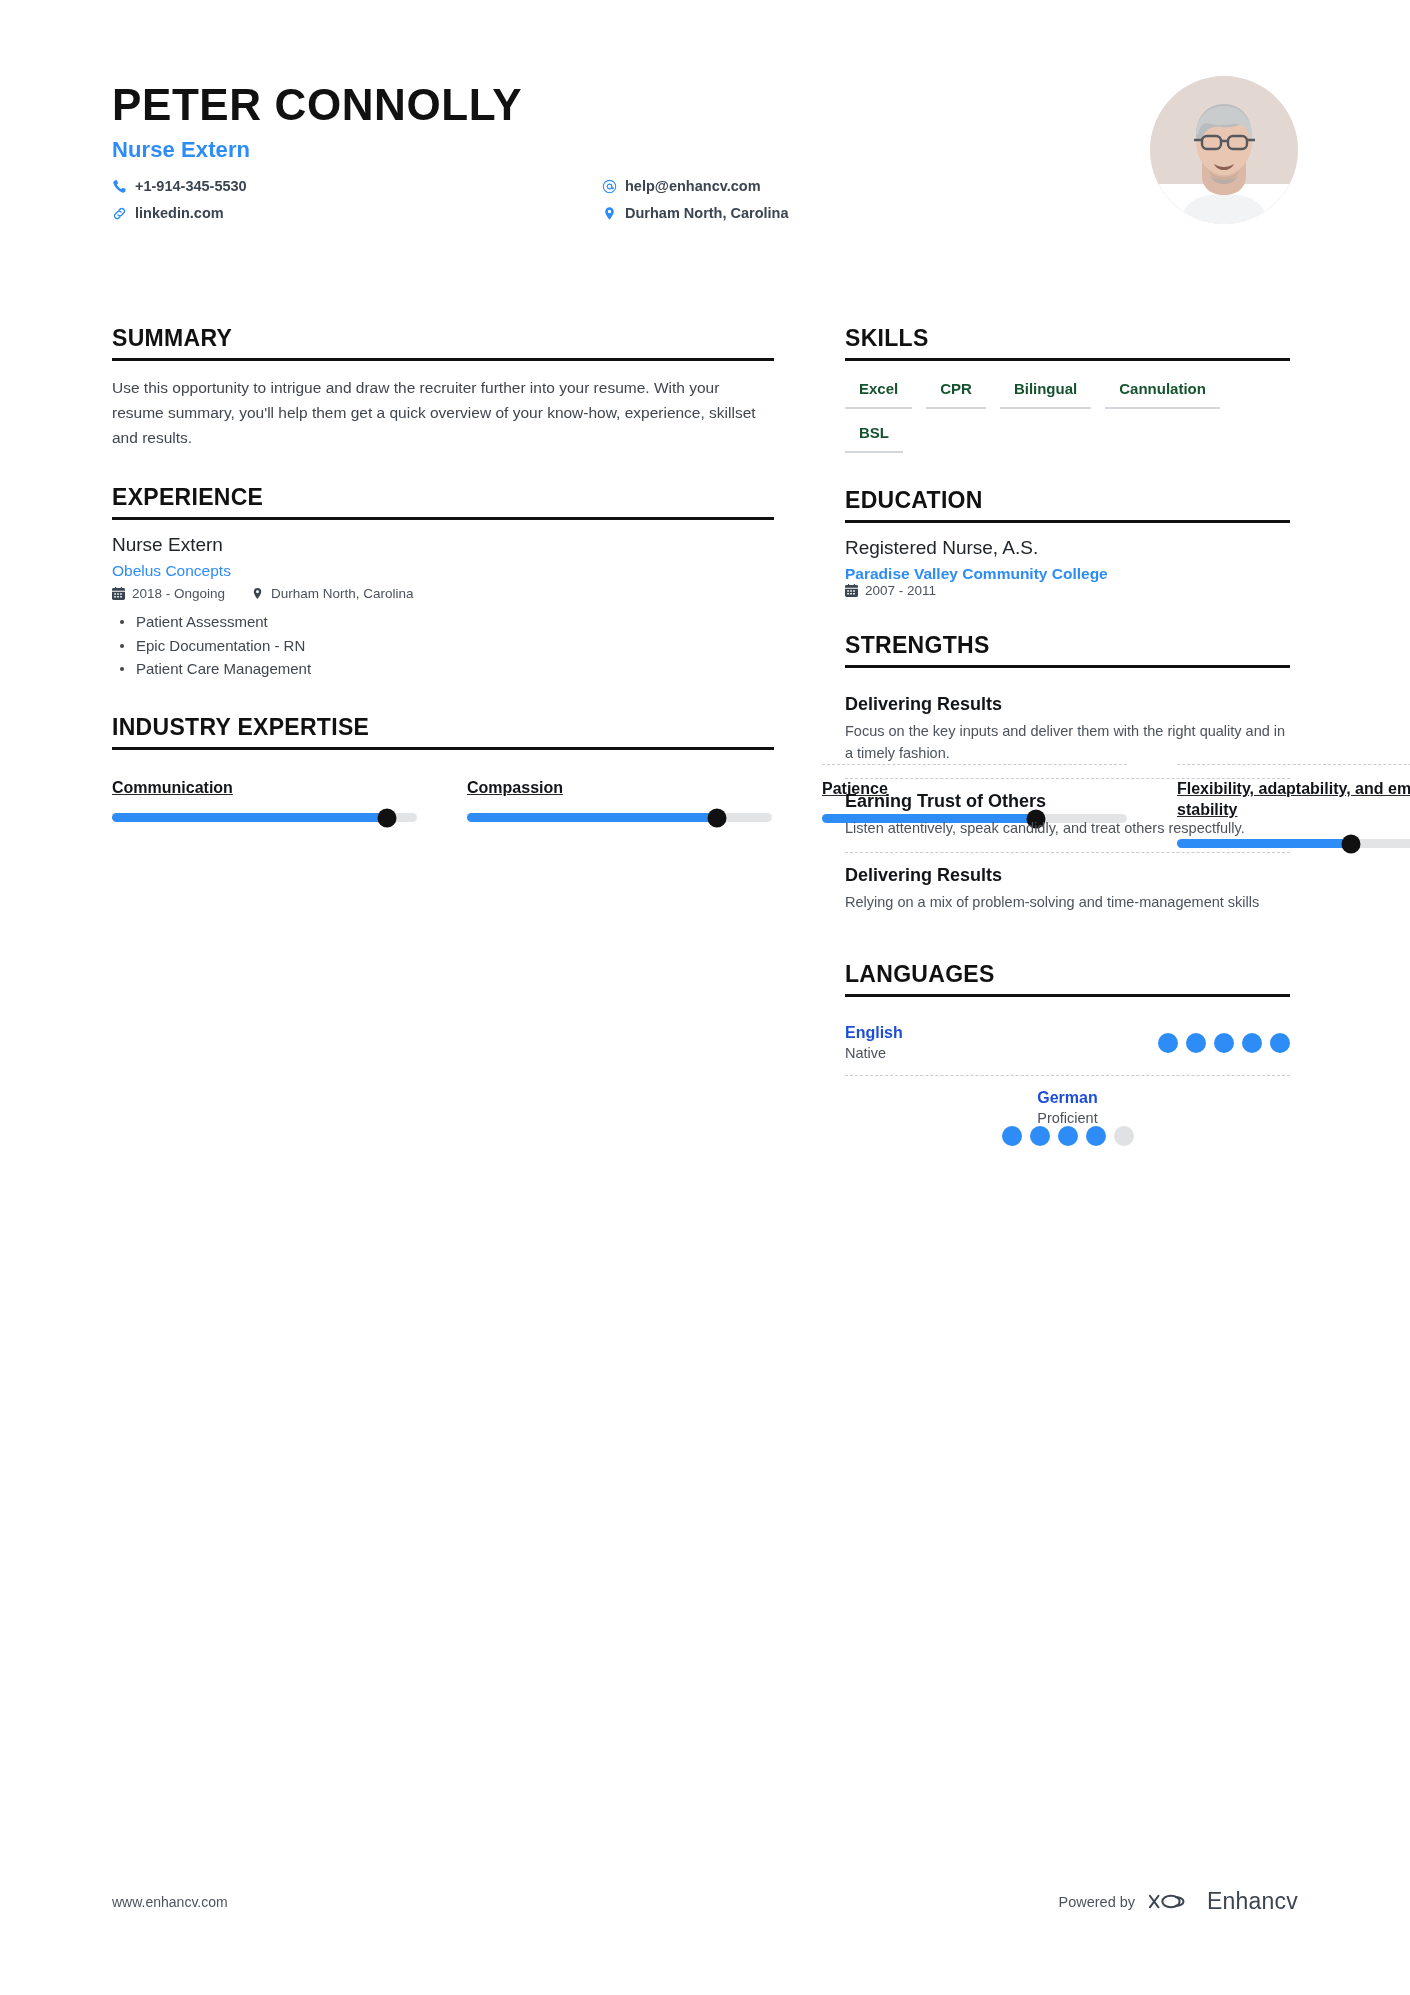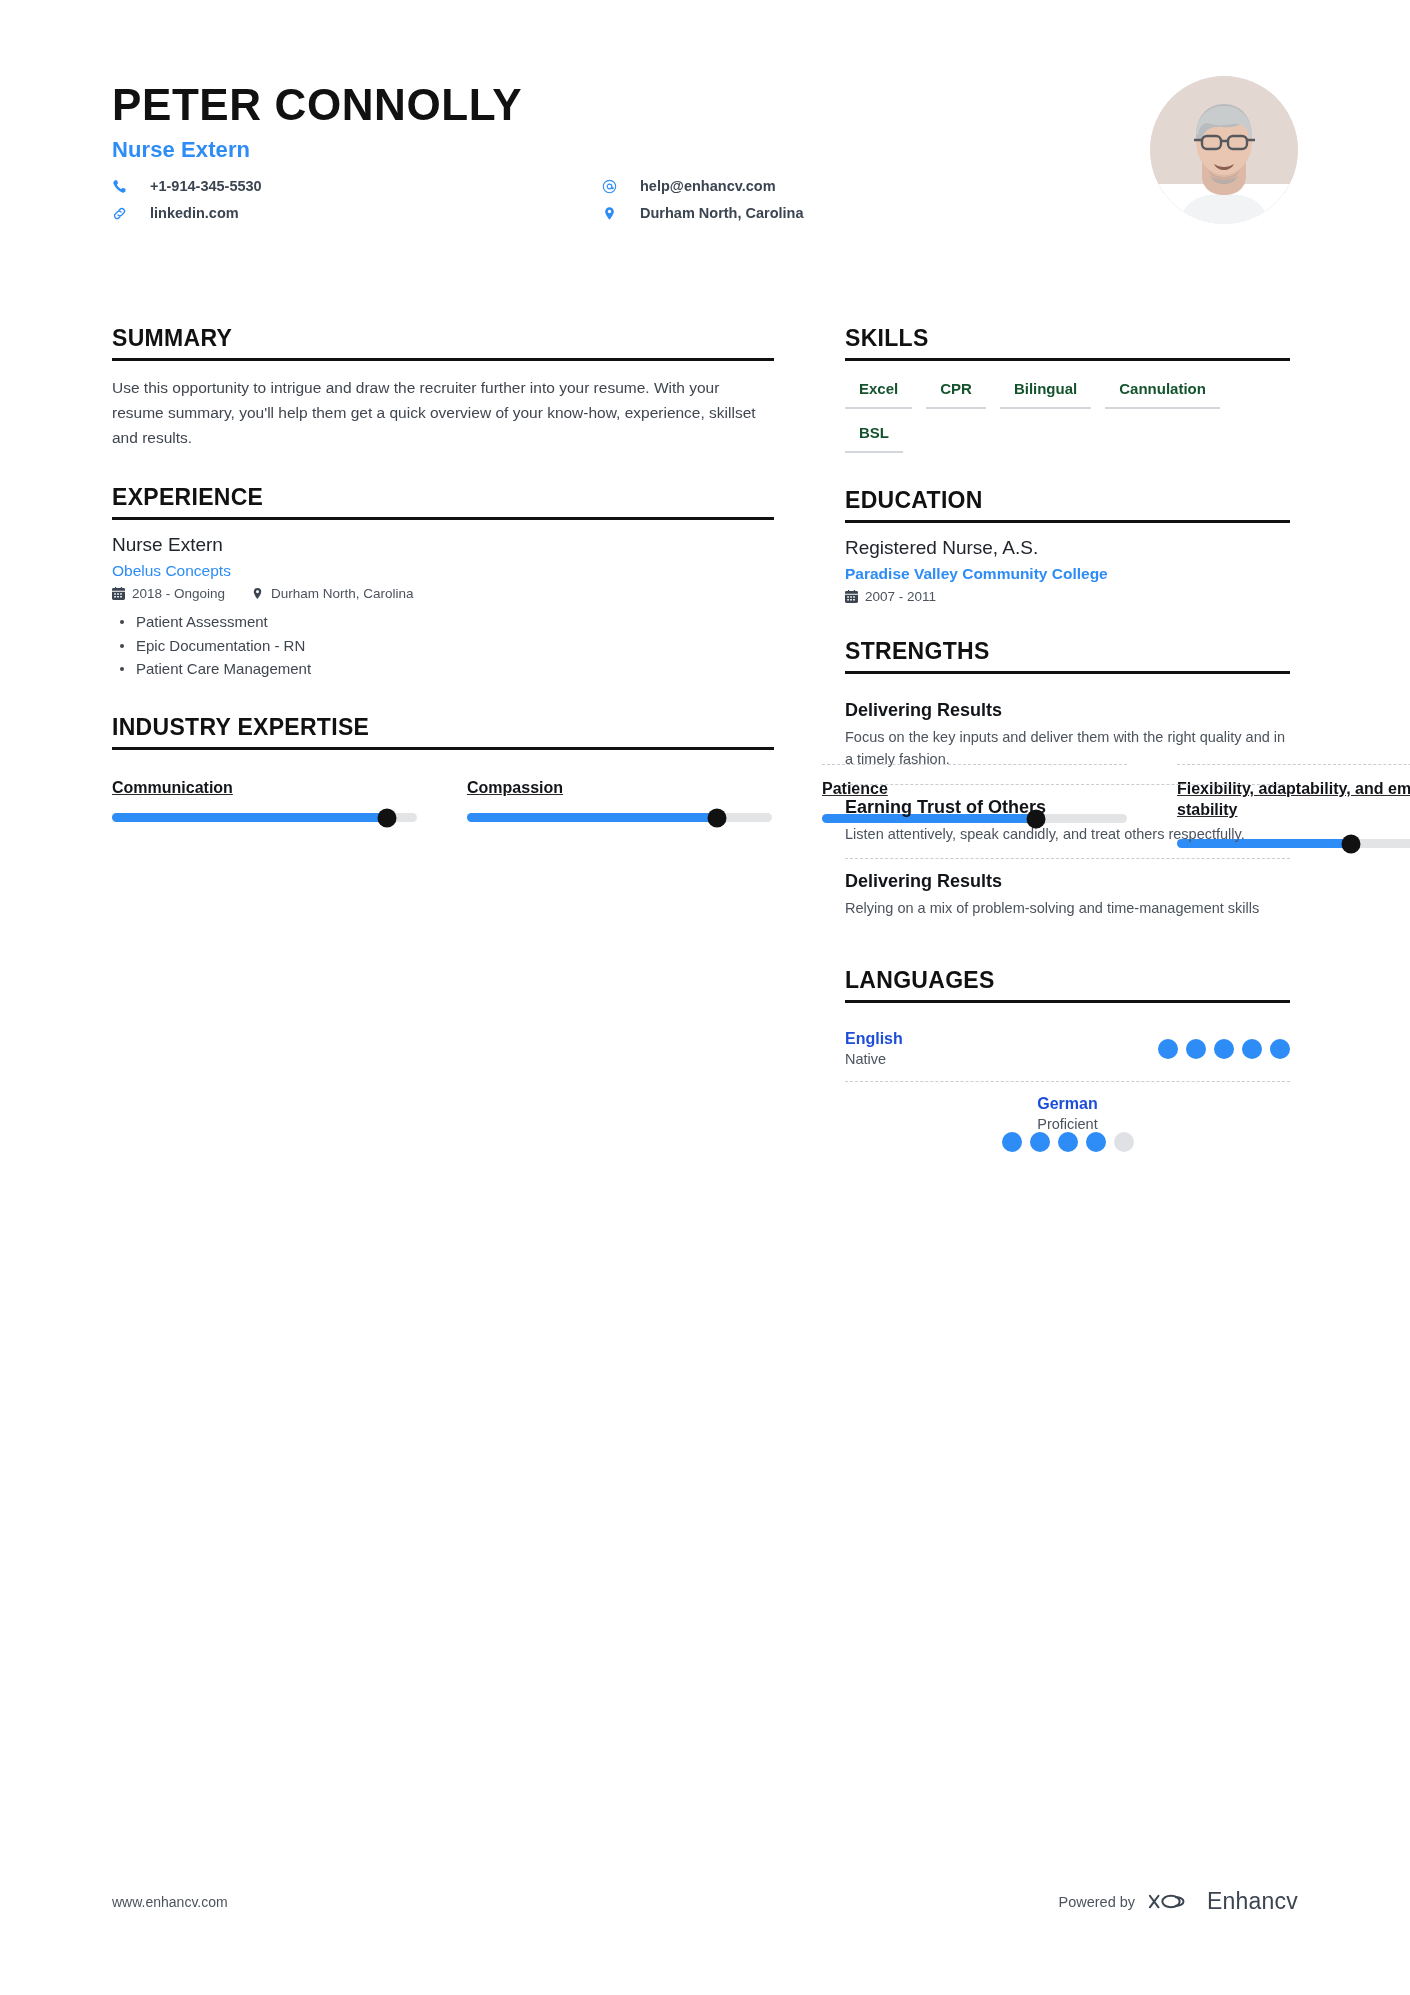--- a/index.html
+++ b/index.html
@@ -47,21 +47,21 @@
   }
   .contact-grid {
     margin-top: 13px;
     display: grid;
     grid-template-columns: 490px auto;
     row-gap: 7px;
   }
   .contact-item {
     display: flex;
     align-items: center;
-    gap: 23px;
+    gap: 8px;
     font-size: 14.5px;
     font-weight: 700;
     color: #3b4451;
     line-height: 1.4;
   }
   .contact-item .ci-icon {
     color: #2d8cf5;
     display: inline-flex;
     align-items: center;
     justify-content: center;
@@ -229,21 +229,20 @@
   
   .edu-degree {
     font-size: 19px;
     color: #20242b;
     margin-bottom: 6px;
   }
   .edu-school {
     font-size: 15.5px;
     font-weight: 700;
     color: #2d8cf5;
-    margin-bottom: 6px;
   }
 
   
   .strength-item { padding: 12px 0 13px 0; }
   .strength-item + .strength-item { border-top: 1px dashed #c9ccd1; }
   .strength-item:first-child { padding-top: 2px; }
   .strength-name {
     font-size: 18px;
     font-weight: 700;
     color: #111418;

